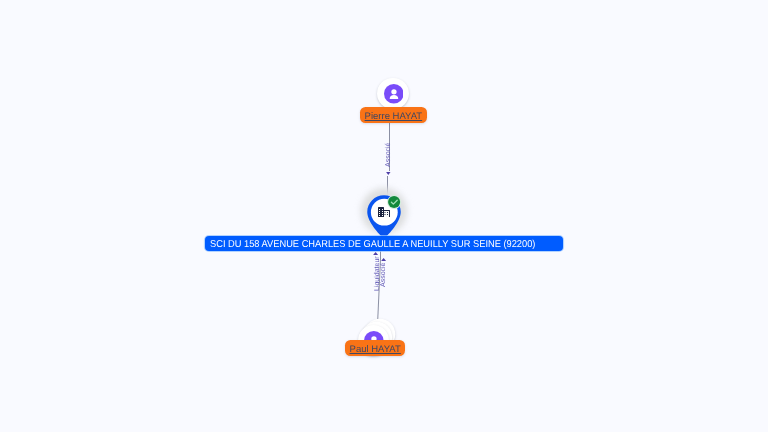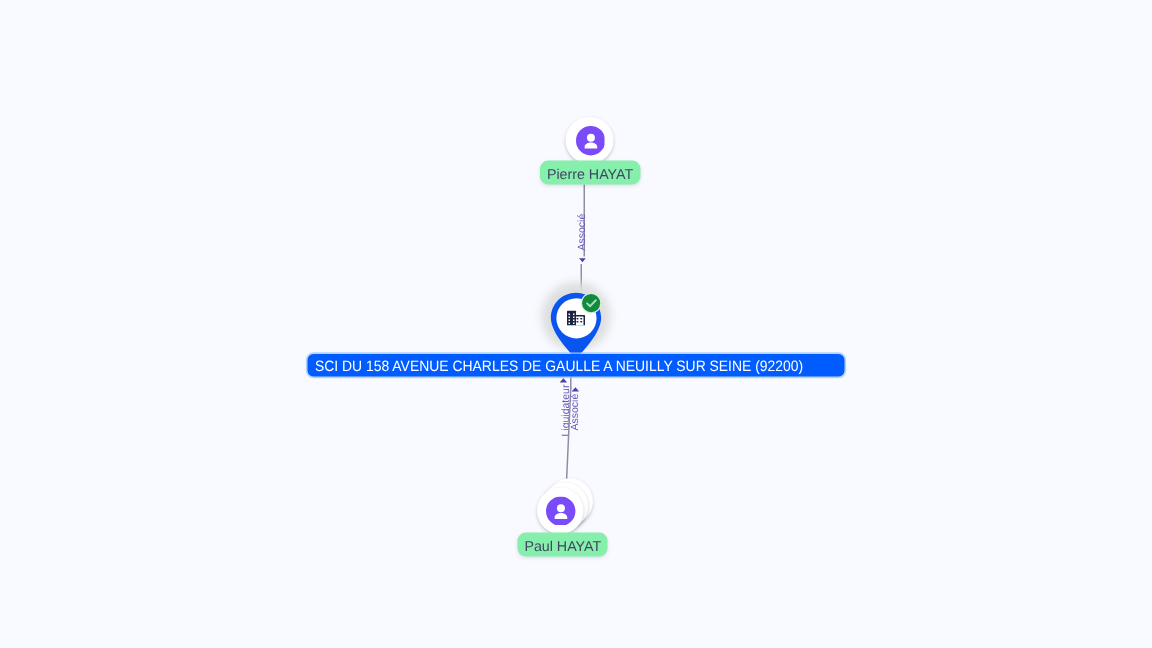--- a/index.html
+++ b/index.html
@@ -9,24 +9,24 @@
   #canvas{position:relative;width:768px;height:432px;}
 
   .node{position:absolute;}
 
   
   .pstack{position:absolute;width:31.4px;height:31.4px;}
   .pcircle{position:absolute;width:31.4px;height:31.4px;border-radius:50%;
     background:#ffffff;box-shadow:0 1px 2.2px rgba(70,75,100,.30);box-sizing:border-box;}
   .picon{position:absolute;left:6.5px;top:6.1px;width:19.6px;height:19.6px;}
 
-  .nlabel{position:absolute;background:#86efac;border-radius:5.5px;
+  .nlabel{position:absolute;background:#f97316;border-radius:5.5px;
     box-shadow:0 1px 2.5px rgba(70,78,110,.17);
     font-size:9.5px;color:#3f4763;white-space:nowrap;
-    height:15.8px;line-height:20.5px;padding:0 4.6px;text-align:center;}
+    height:15.8px;line-height:20.5px;padding:0 4.6px;text-align:center;text-decoration:underline;}
 
   
   .halo{position:absolute;border-radius:50%;background:#dddedf;filter:blur(3px);}
   .pin{position:absolute;}
   .badge{position:absolute;}
   .clabel{position:absolute;background:#005cff;border-radius:4px;
     width:357.8px;height:14.6px;box-sizing:border-box;
     box-shadow:0 0 0 1.1px rgba(150,195,255,.72);overflow:hidden;padding-left:32px;}
   .clabel span{position:absolute;left:4.5px;top:0;color:#fff;font-size:10px;
     white-space:nowrap;line-height:18.3px;transform:scaleX(.928);transform-origin:0 50%;}
@@ -109,15 +109,15 @@
       <div class="pcircle" style="transform:translate(6.3px,-6.2px);"></div>
       <div class="pcircle" style="transform:translate(3.1px,-3.3px);"></div>
       <div class="pcircle"></div>
       <svg class="picon" viewBox="0 0 24 24">
         <circle cx="12" cy="12" r="12" fill="#7a4cf9"></circle>
         <circle cx="12.2" cy="9.55" r="3.25" fill="#fff"></circle>
         <path d="M12.2 13.5c-3.2 0-5.15 1.95-5.15 3.55v1.35h10.3v-1.35c0-1.6-1.95-3.55-5.15-3.55z" fill="#fff"></path>
       </svg>
     </div>
   </div>
-  <div class="nlabel" style="left:345px;top:355px;">Paul HAYAT</div>
+  <div class="nlabel" style="left:345px;top:340px;">Paul HAYAT</div>
 
 </div>
 
 </body></html>

